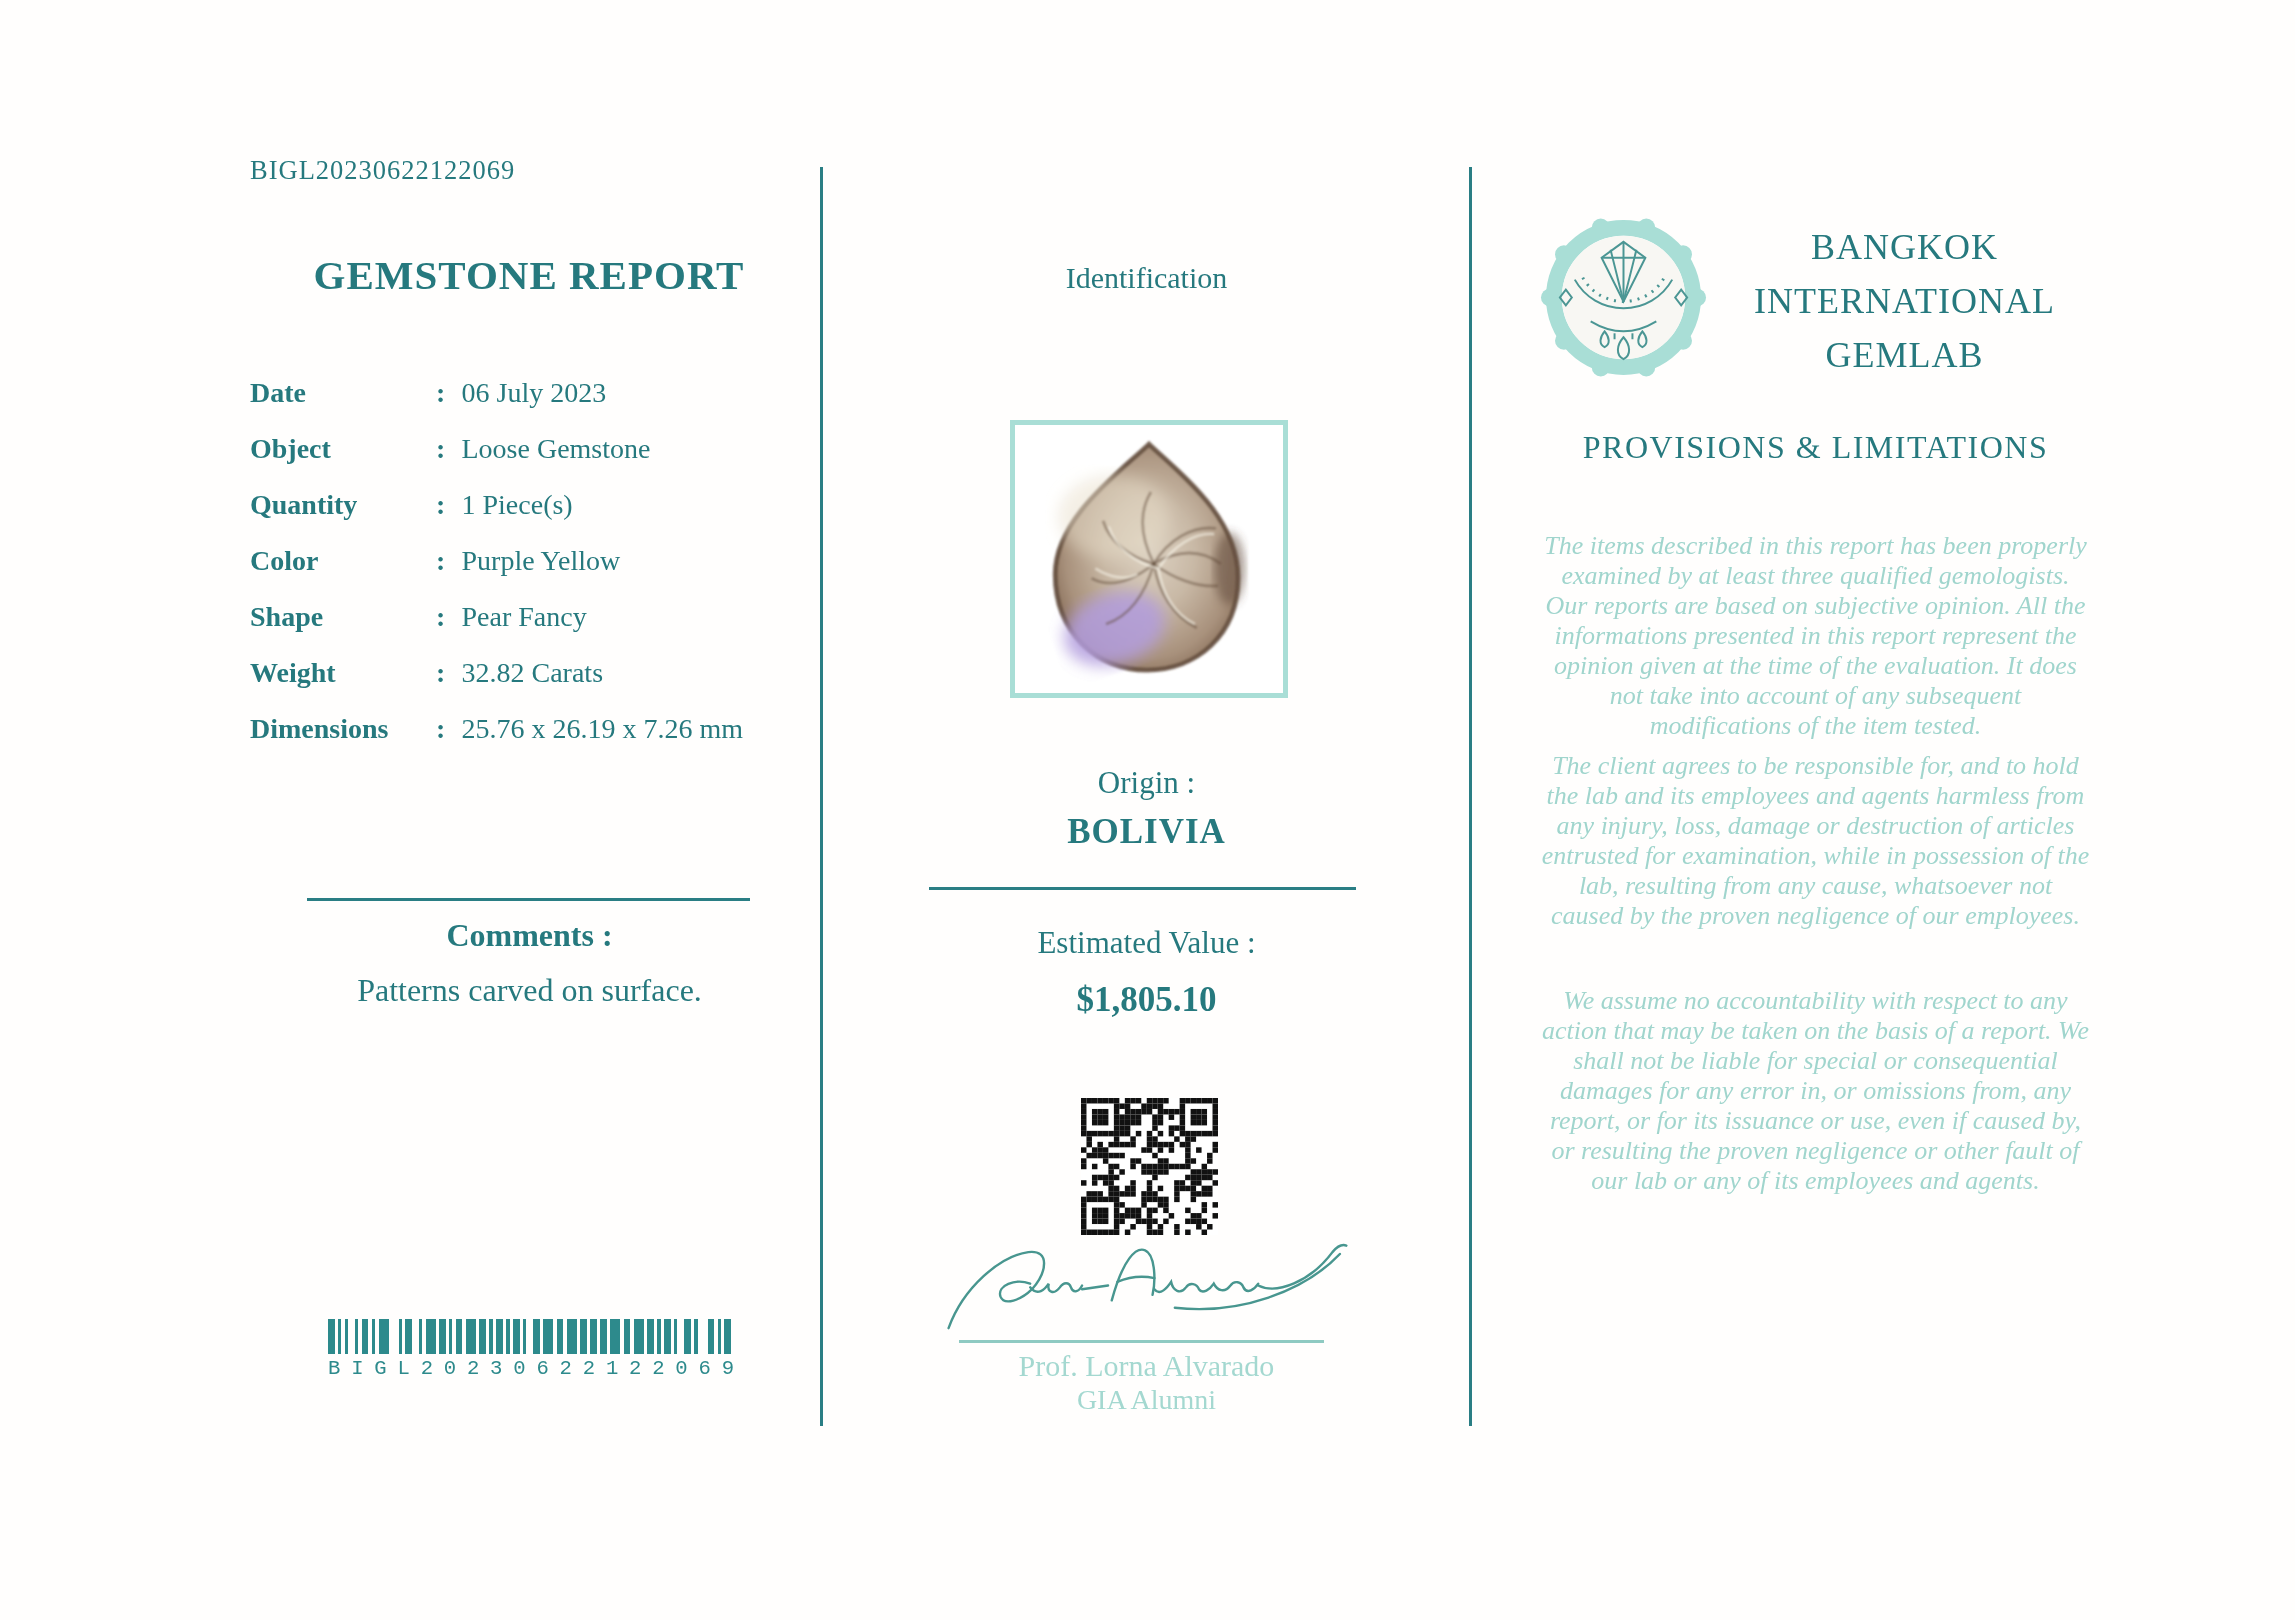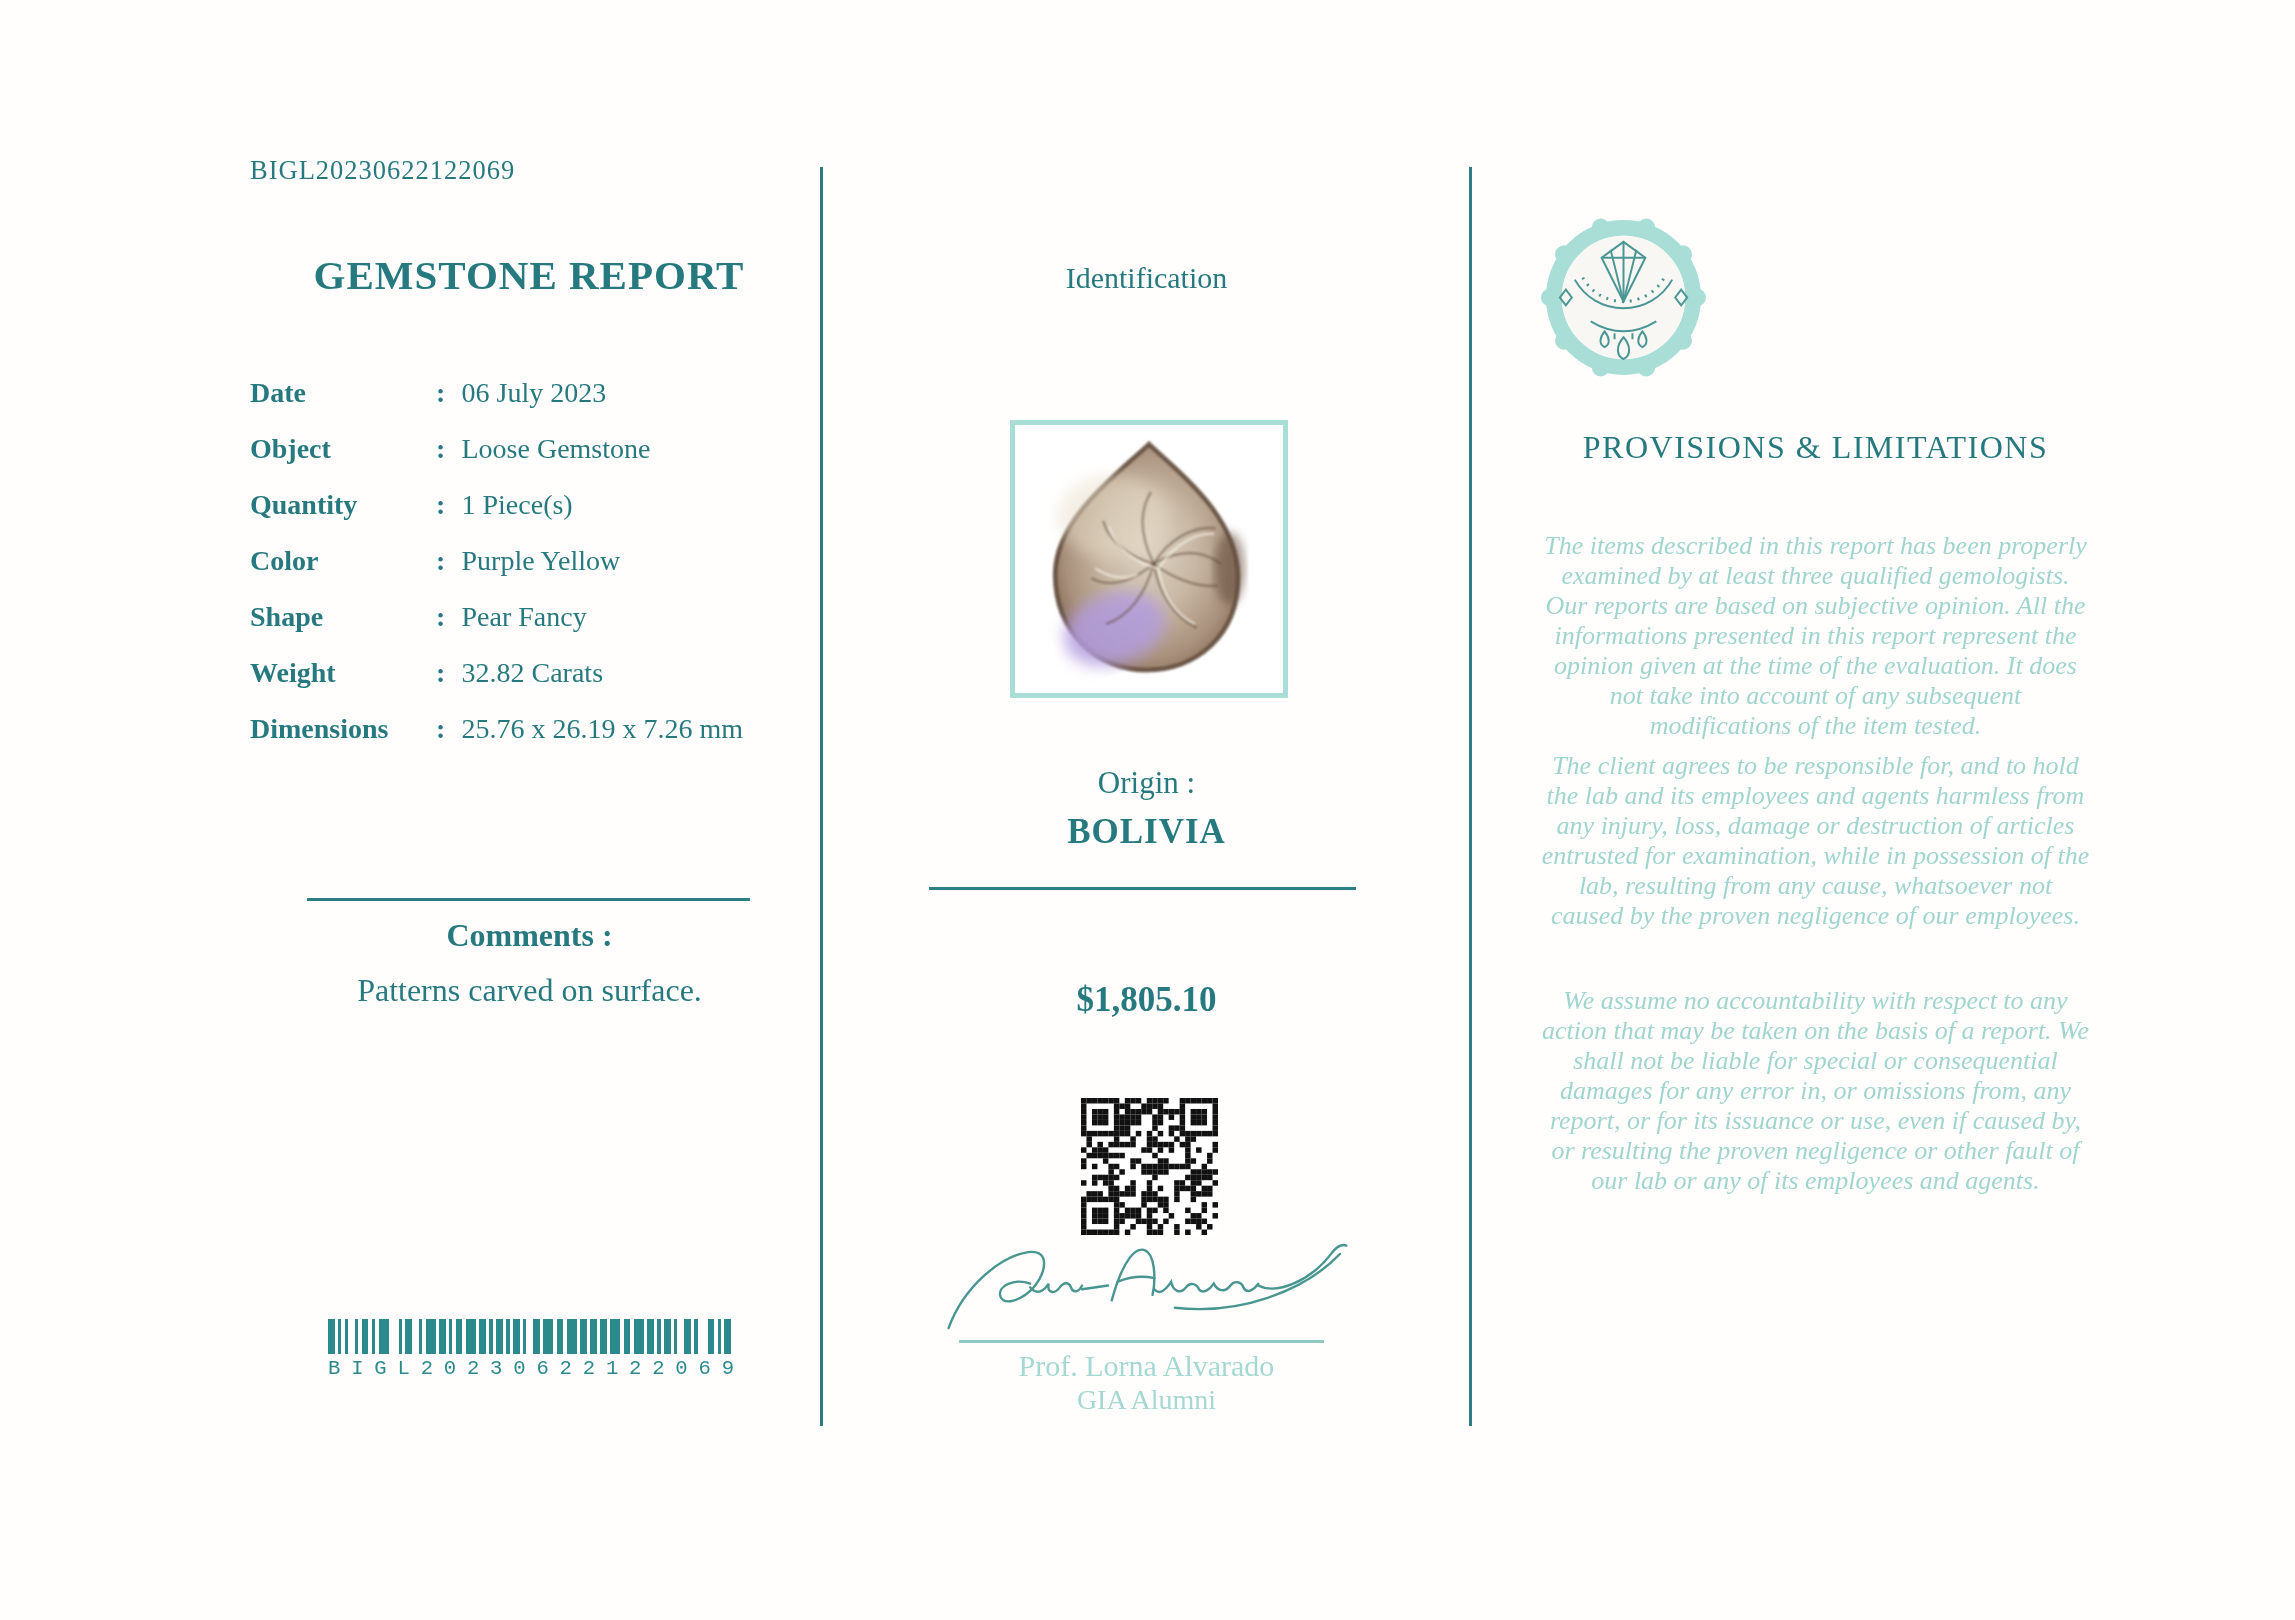--- a/index.html
+++ b/index.html
@@ -233,20 +233,21 @@
           <path d="M150,150 C124,144 104,126 98,106"></path>
           <path d="M84,150 C100,160 116,162 128,156"></path>
         </g>
       </g>
     </svg>
   </div>
 
   <div class="abs origin-label center">Origin :</div>
   <div class="abs origin-value center">BOLIVIA</div>
   <div class="abs value-divider"></div>
+  <div class="abs est-label center">Estimated Value :</div>
   <div class="abs est-value center">$1,805.10</div>
 
   <div class="abs qr" id="qr"><svg width="137" height="137" viewBox="0 0 140 140">
         <rect width="140" height="140" fill="#fff"></rect>
         <rect x="0.0" y="0.0" width="5.60" height="5.60" fill="#111"></rect>
         <rect x="5.6" y="0.0" width="5.60" height="5.60" fill="#111"></rect>
         <rect x="11.2" y="0.0" width="5.60" height="5.60" fill="#111"></rect>
         <rect x="16.8" y="0.0" width="5.60" height="5.60" fill="#111"></rect>
         <rect x="22.4" y="0.0" width="5.60" height="5.60" fill="#111"></rect>
         <rect x="28.0" y="0.0" width="5.60" height="5.60" fill="#111"></rect>
@@ -624,20 +625,21 @@
       </g>
       <g>
         <path d="M66,126 C71,132 72,139 66,142 C60,139 61,132 66,126 Z"></path>
         <path d="M104,126 C109,132 110,139 104,142 C98,139 99,132 104,126 Z"></path>
         <path d="M85,132 C92,140 93,150 85,154 C77,150 78,140 85,132 Z"></path>
         <path d="M76,128 l0,6"></path>
         <path d="M94,128 l0,6"></path>
       </g>
     </g>
   </svg>
+  <div class="abs lab-name center">BANGKOK INTERNATIONAL GEMLAB</div>
 
   <div class="abs provisions-title center">PROVISIONS &amp; LIMITATIONS</div>
   <div class="abs para p1">The items described in this report has been properly examined by at least three qualified gemologists. Our reports are based on subjective opinion. All the informations presented in this report represent the opinion given at the time of the evaluation. It does not take into account of any subsequent modifications of the item tested.</div>
   <div class="abs para p2">The client agrees to be responsible for, and to hold the lab and its employees and agents harmless from any injury, loss, damage or destruction of articles entrusted for examination, while in possession of the lab, resulting from any cause, whatsoever not caused by the proven negligence of our employees.</div>
   <div class="abs para p3">We assume no accountability with respect to any action that may be taken on the basis of a report. We shall not be liable for special or consequential damages for any error in, or omissions from, any report, or for its issuance or use, even if caused by, or resulting the proven negligence or other fault of our lab or any of its employees and agents.</div>
 
 </div>
 
 
 </body></html>

